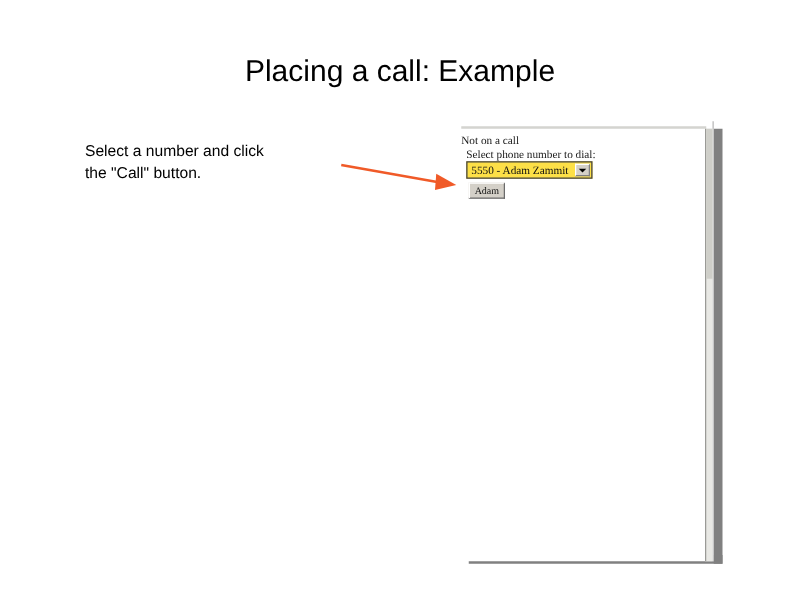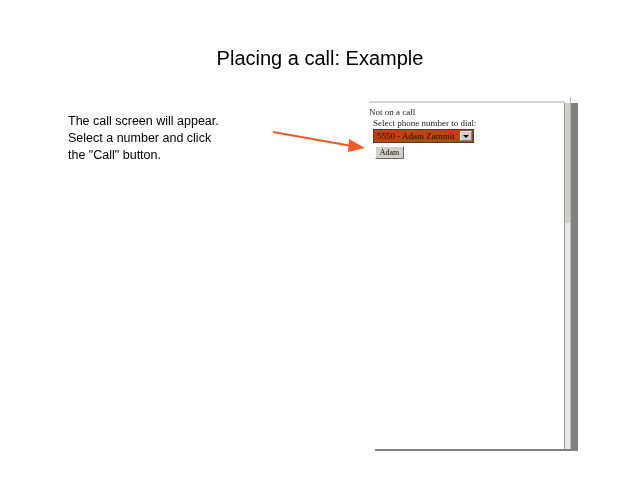--- a/index.html
+++ b/index.html
@@ -16,21 +16,21 @@
     color: #000000;
   }
 
   
   #slide-title {
     position: absolute;
     left: 0;
     top: 40px;
     width: 640px;
     text-align: center;
-    font-size: 20px;
+    font-size: 24px;
     font-weight: normal;
     letter-spacing: 0px;
     line-height: 36px;
     color: #000000;
     white-space: nowrap;
   }
 
   
   #body-text {
     position: absolute;
@@ -139,21 +139,21 @@
     font-size: 9px;
     color: #1a1a1a;
     white-space: nowrap;
   }
   .phone-select {
     position: absolute;
     left: 4px;
     top: 32px;
     width: 101px;
     height: 14px;
-    background: #c2410c;
+    background: #fde047;
     border: 1px solid #404040;
     box-sizing: border-box;
   }
   .phone-select .select-value {
     position: absolute;
     left: 3px;
     top: 1px;
     font-family: "Liberation Serif", serif;
     font-size: 9px;
     color: #101010;
@@ -199,21 +199,20 @@
     text-align: center;
     white-space: nowrap;
   }
 </style>
 </head>
 <body>
 
 <div id="slide-title">Placing a call: Example</div>
 
 <div id="body-text">
-  <span class="text-line">The call screen will appear.</span>
   <span class="text-line">Select a number and click</span>
   <span class="text-line">the "Call" button.</span>
 </div>
 
 <svg id="annotation-arrow" viewBox="0 0 105 36" width="105" height="36">
   <line x1="8" y1="10" x2="87" y2="24" stroke="#F05A28" stroke-width="2.2"></line>
   <polygon points="84,17 100,26 83,30" fill="#F05A28"></polygon>
 </svg>
 
 <div id="panel-shadow-right"></div>

